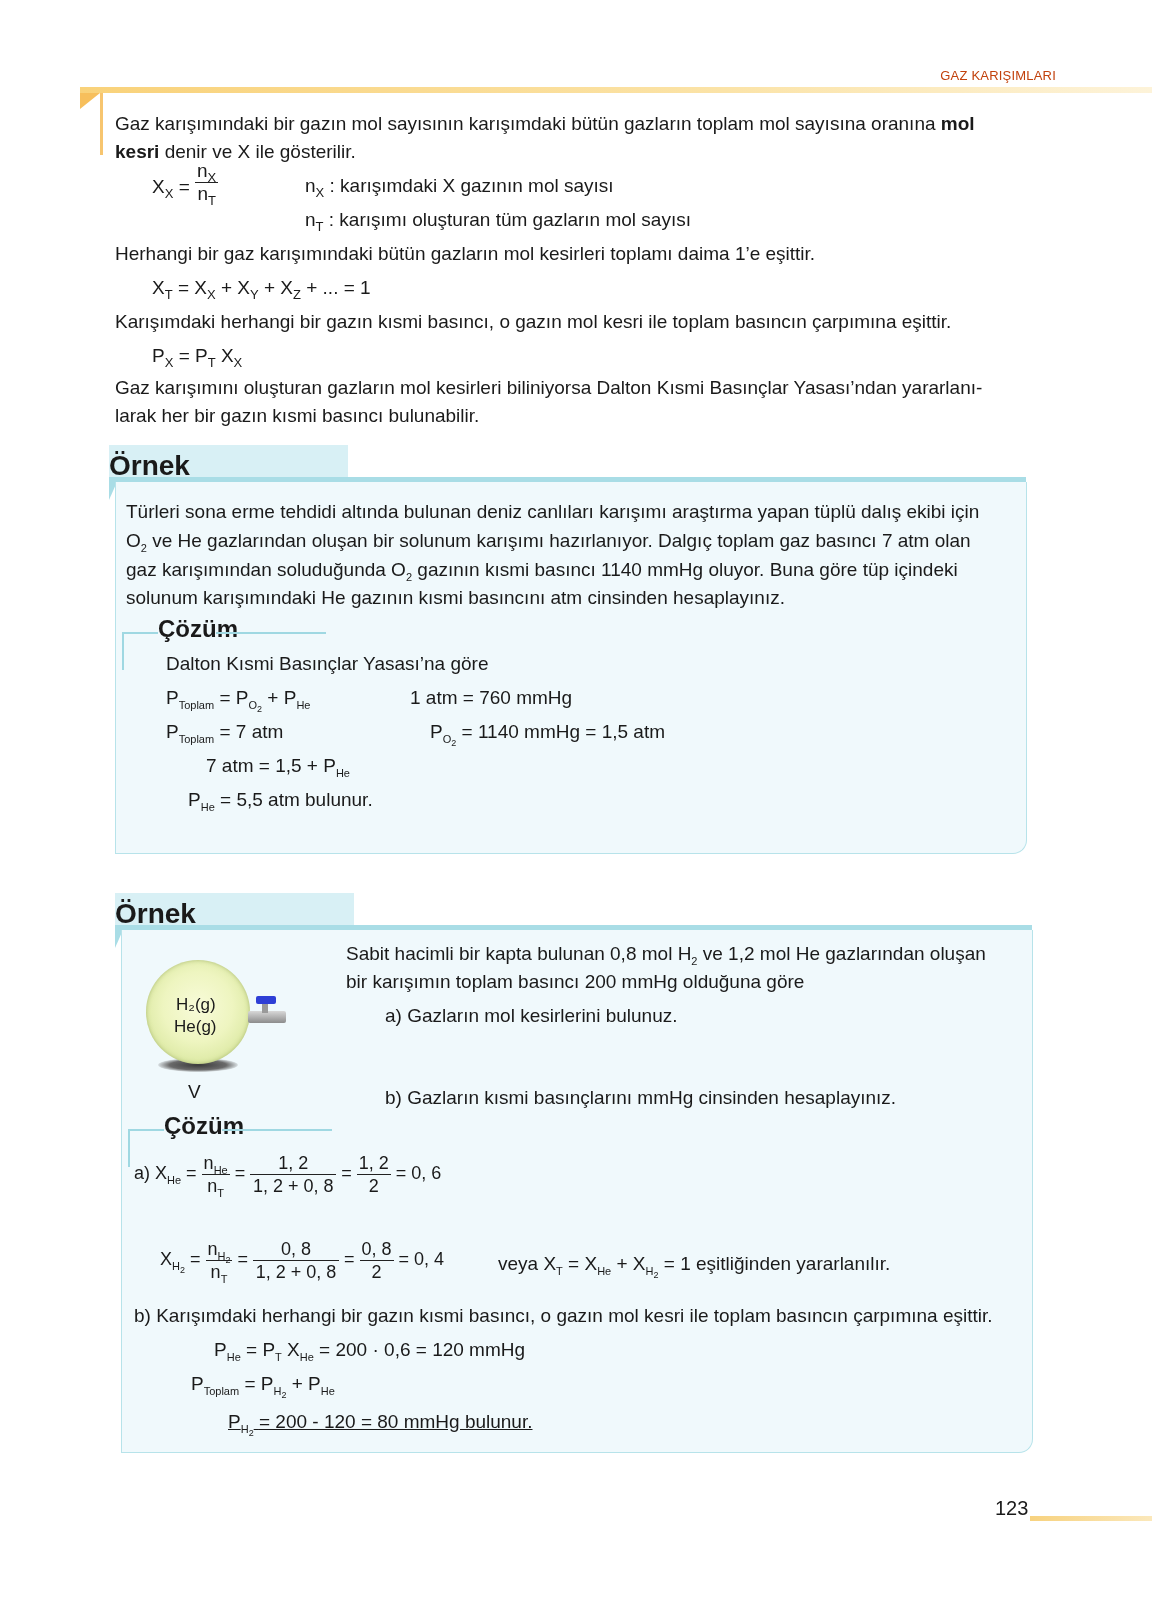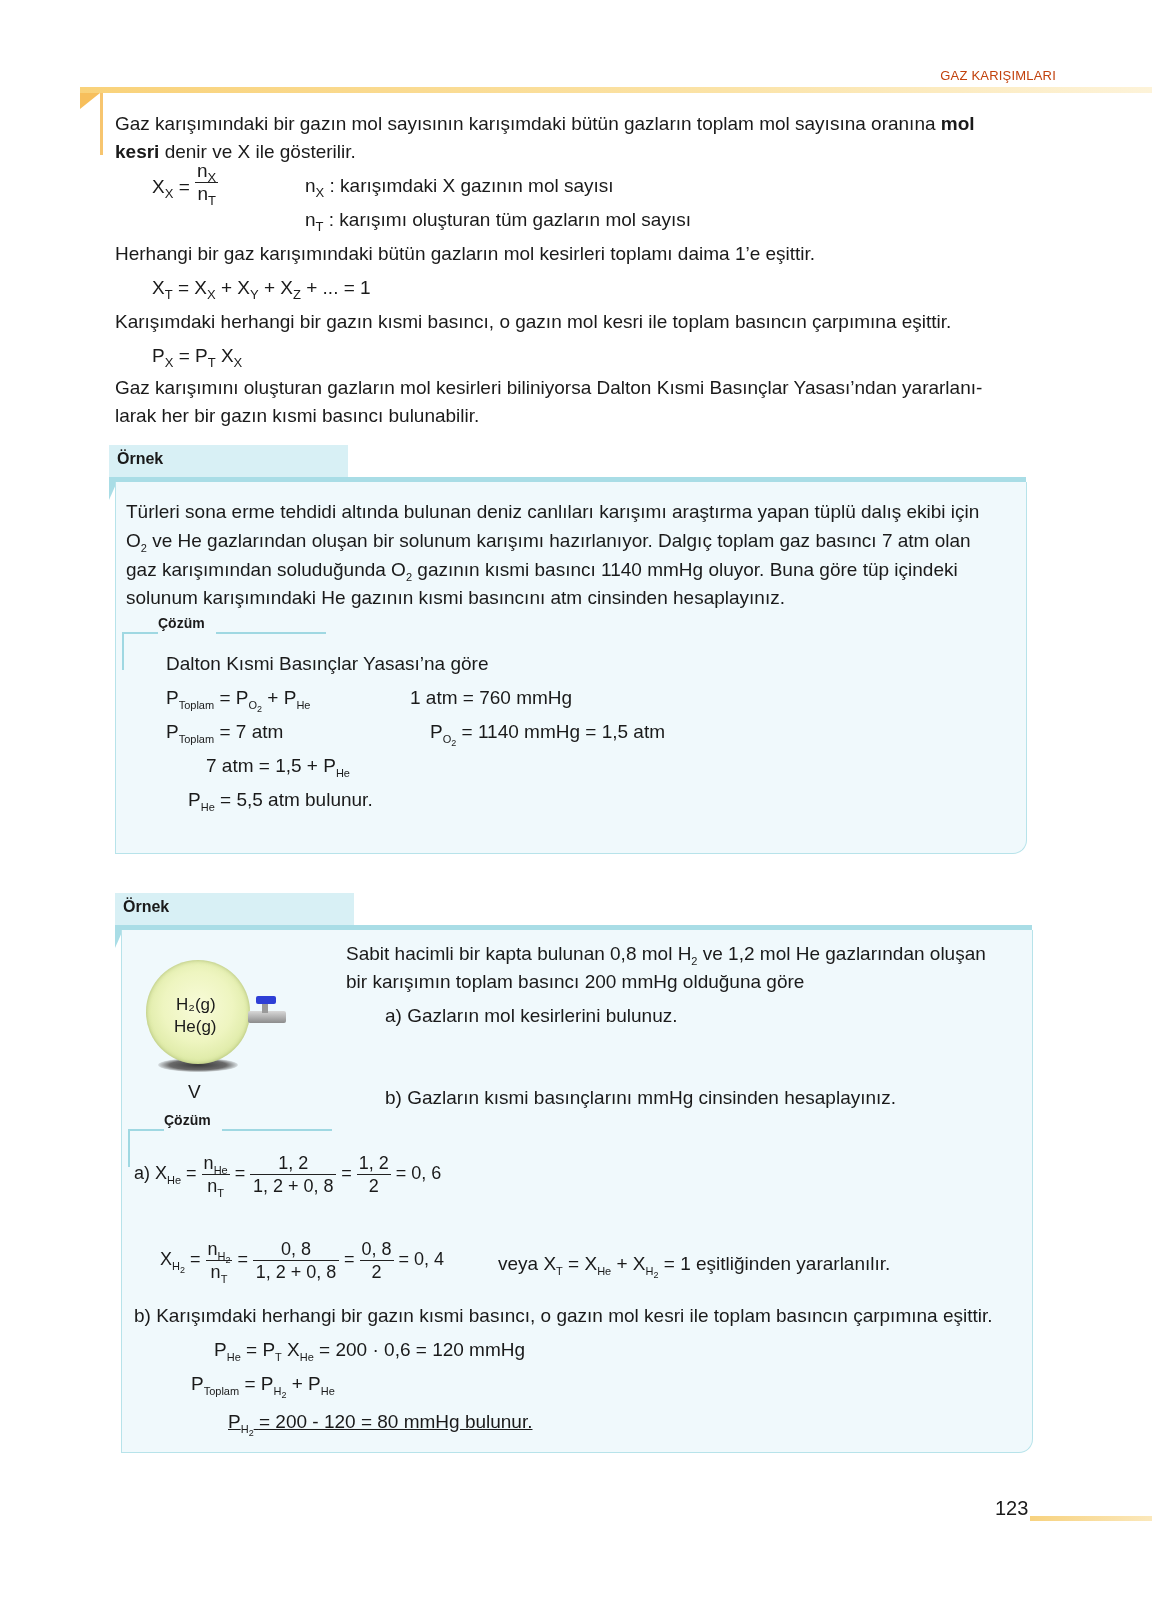--- a/index.html
+++ b/index.html
@@ -21,27 +21,27 @@
 
   .bold { font-weight:bold; }
 
   
   .frac { display:inline-block; vertical-align:middle; text-align:center; }
   .frac .num { display:block; border-bottom:1.2px solid #222; padding:0 2px; line-height:22px; }
   .frac .den { display:block; line-height:22px; }
 
   
   .ex-tab { background:#d8f0f5; height:34px; }
-  .ex-tab span { position:absolute; left:8px; top:5px; font-size:16px; font-weight:bold; font-family:"Liberation Sans", sans-serif; }
+  .ex-tab span { position:absolute; left:0; top:5px; font-size:28px; font-weight:bold; font-family:"Liberation Sans", sans-serif; }
   .ex-line { height:5px; background:#a9dde6; }
   .ex-box { background:#f0f9fc; border:1.5px solid #b7e3ea; border-top:none;
             border-radius:0 0 14px 0; }
   .ex-corner { width:0; height:0; border-top:18px solid #a9dde6; border-right:8px solid transparent; }
 
-  .coz-title { font-size:14px; font-weight:bold; }
+  .coz-title { font-size:24px; font-weight:bold; }
   .coz-line-h { height:2px; background:#9fd8e2; }
   .coz-line-v { width:2px; background:#9fd8e2; }
 
   
   .sphere { left:146px; top:960px; width:104px; height:104px; border-radius:50%;
             background:radial-gradient(circle at 50% 45%, #f8fbd9 0%, #eef5c0 45%, #d6e59a 85%, #c9d98c 100%);
             box-shadow: inset 0 0 4px rgba(120,140,60,0.5); }
   .shadow { left:158px; top:1058px; width:80px; height:14px; border-radius:50%;
             background:radial-gradient(ellipse at center,#3a3a3a 0%,#6a6a6a 50%,rgba(255,255,255,0) 75%); }
   .valve-pipe { left:248px; top:1011px; width:38px; height:12px;

